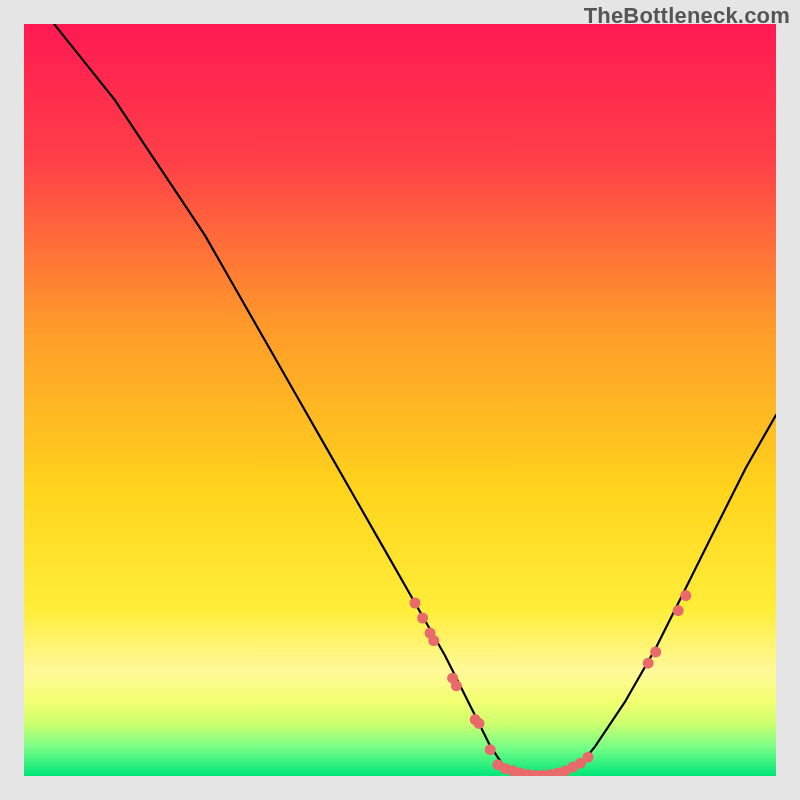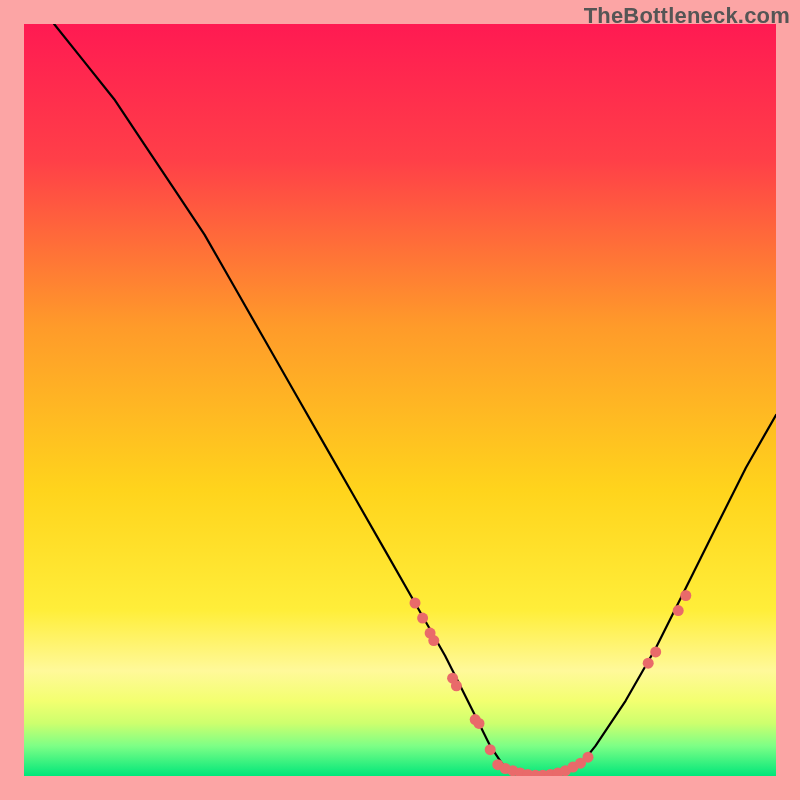--- a/index.html
+++ b/index.html
@@ -8,21 +8,21 @@
     background: #000;
     width: 800px;
     height: 800px;
     overflow: hidden;
     font-family: Arial, Helvetica, sans-serif;
   }
   .frame {
     position: absolute;
     left: 0; top: 0;
     width: 800px; height: 800px;
-    background: #fca5a5;
+    background: #e5e5e5;
   }
   .plot-area {
     position: absolute;
     left: 24px;
     top: 24px;
     width: 752px;
     height: 752px;
     overflow: hidden;
   }
   .watermark {

